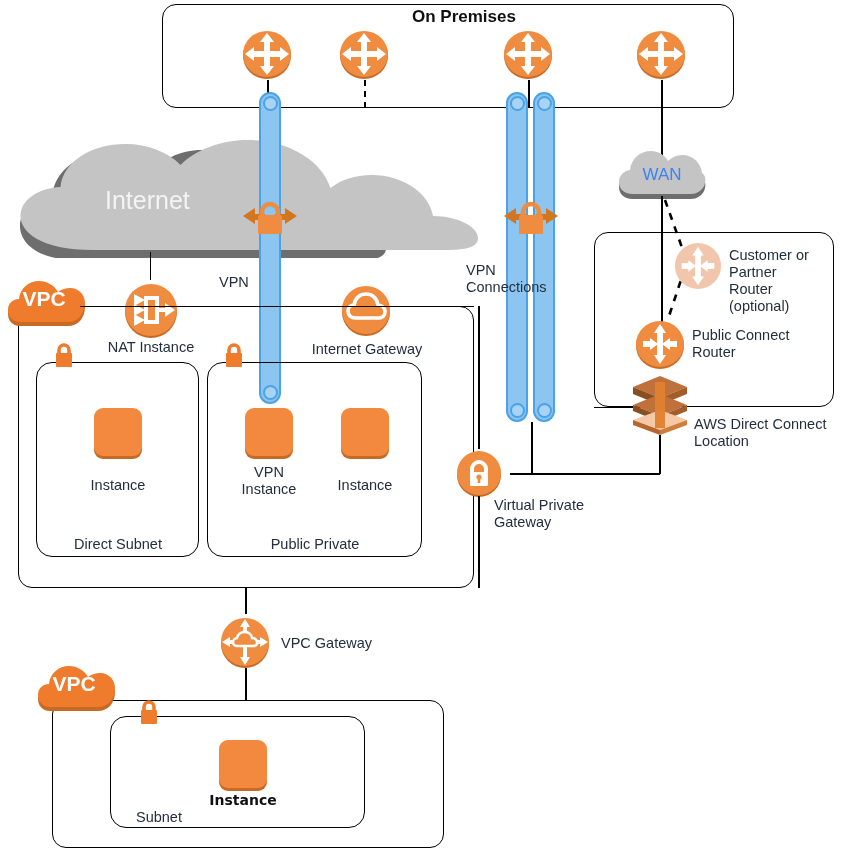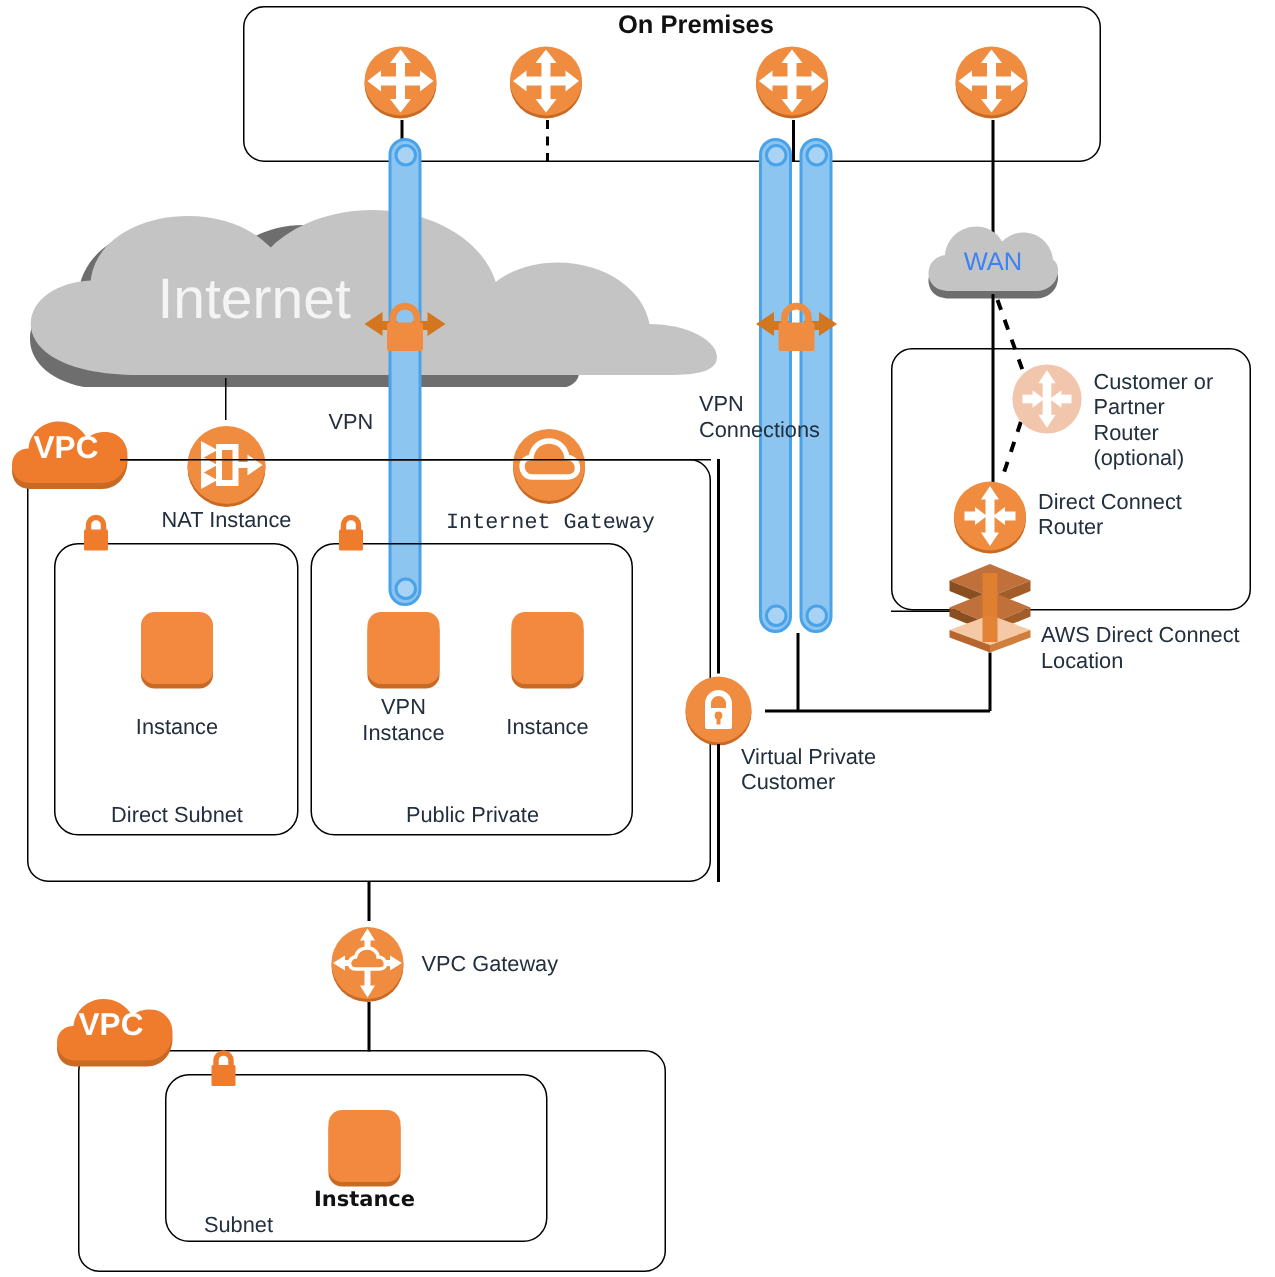--- a/index.html
+++ b/index.html
@@ -221,21 +221,21 @@
       <path d="M60,118 C18,118 2,100 2,84 C2,68 16,56 34,55 C36,30 58,12 86,12
                C104,12 120,20 130,33 C142,18 162,8 184,8 C216,8 243,28 250,56
                C258,48 270,43 283,43 C308,43 329,61 332,84
                C352,84 368,95 368,106 C368,117 354,118 340,118 Z" fill="#6e6e6e" transform="translate(0,10)"></path>
       <path d="M60,118 C18,118 2,100 2,84 C2,68 16,56 34,55 C36,30 58,12 86,12
                C104,12 120,20 130,33 C142,18 162,8 184,8 C216,8 243,28 250,56
                C258,48 270,43 283,43 C308,43 329,61 332,84
                C352,84 368,95 368,106 C368,117 354,118 340,118 Z" fill="#c4c4c4" transform="scale(1.25,1) translate(0,0)"></path>
     </svg>
   </div>
-  <div class="lbl" style="left:105px; top:183px; width:180px; font-size:38px; color:#f4f4f4; line-height:34px;">Internet</div>
+  <div class="lbl" style="left:105px; top:183px; width:180px; font-size:25px; color:#f4f4f4; line-height:34px;">Internet</div>
 
   <div class="line-v-thin" style="left:150px; top:252px; height:28px;"></div>
 
   <div class="cloud-gray" style="left:617px; top:146px; width:90px; height:56px;">
     <svg viewBox="0 0 90 56" preserveAspectRatio="none">
       <path d="M16,48 C6,48 2,42 2,36 C2,29 7,25 13,24 C14,13 23,5 34,5
                C41,5 48,9 51,15 C55,11 60,9 65,9 C76,9 84,17 85,27
                C88,29 89,33 88,37 C87,43 81,48 74,48 Z" fill="#6e6e6e" transform="translate(0,5)"></path>
       <path d="M16,48 C6,48 2,42 2,36 C2,29 7,25 13,24 C14,13 23,5 34,5
                C41,5 48,9 51,15 C55,11 60,9 65,9 C76,9 84,17 85,27
@@ -326,21 +326,21 @@
   <div class="lbl lbl-c" style="left:86px; top:339px; width:130px;">NAT Instance</div>
 
   <div class="circ-icon" style="left:340px; top:284px; width:52px; height:52px;">
     <svg viewBox="0 0 52 52">
       <circle cx="26" cy="28" r="24" fill="#c96a24"></circle>
       <circle cx="26" cy="26" r="24" fill="#ef8c3f"></circle>
       <path d="M15,34 C10,34 8,30 8,27 C8,23 11,21 14,21 C15,14 20,10 26,10
                C32,10 37,14 38,21 C42,21 45,24 45,28 C45,32 42,34 38,34 Z" fill="none" stroke="#ffffff" stroke-width="3.6"></path>
     </svg>
   </div>
-  <div class="lbl lbl-c" style="left:296px; top:341px; width:142px;font-family:Liberation Mono, monospace;">Internet Gateway</div>
+  <div class="lbl lbl-c" style="left:296px; top:341px; width:142px;">Internet Gateway</div>
 
   <div class="line-h-thin" style="left:80px; top:306px; width:394px;"></div>
 
   <div class="rbox-sub" style="left:36px; top:362px; width:163px; height:195px;"></div>
   <div class="lock-sm" style="left:53px; top:341px;">
     <svg viewBox="0 0 22 28">
       <path d="M6,13 L6,9 A5,5 0 0 1 16,9 L16,13" stroke="#ef7b2d" stroke-width="3.6" fill="none"></path>
       <rect x="3" y="12" width="16" height="14" rx="1" fill="#ef7b2d"></rect>
     </svg>
   </div>
@@ -366,21 +366,21 @@
     <svg viewBox="0 0 48 48">
       <circle cx="24" cy="26" r="22" fill="#c96a24"></circle>
       <circle cx="24" cy="24" r="22" fill="#ef8c3f"></circle>
       <path d="M17,24 L17,20 A7,7 0 0 1 31,20 L31,24" stroke="#ffffff" stroke-width="4" fill="none"></path>
       <rect x="15" y="23" width="18" height="14" rx="1.5" fill="#ffffff"></rect>
       <circle cx="24" cy="28" r="2.6" fill="#ef8c3f"></circle>
       <rect x="22.7" y="28" width="2.6" height="6" fill="#ef8c3f"></rect>
     </svg>
   </div>
   <div class="lbl" style="left:494px; top:497px; width:130px;">Virtual Private
-Customer</div>
+Gateway</div>
 
   <div class="line-v" style="left:478px; top:306px; height:143px;"></div>
   <div class="line-v" style="left:478px; top:496px; height:92px;"></div>
 
   <div class="line-h" style="left:510px; top:473px; width:150px;"></div>
   <div class="line-v" style="left:531px; top:422px; height:52px;"></div>
   <div class="line-v" style="left:659px; top:435px; height:39px;"></div>
 
   <div class="rbox" style="left:594px; top:232px; width:240px; height:175px;"></div>
 
@@ -411,21 +411,21 @@
         <rect x="23" y="12" width="6" height="28"></rect>
         <polygon points="26,6 32,15 20,15"></polygon>
         <polygon points="26,46 32,37 20,37"></polygon>
         <rect x="9" y="23" width="10" height="6"></rect>
         <polygon points="24,26 16,32 16,20"></polygon>
         <rect x="33" y="23" width="10" height="6"></rect>
         <polygon points="28,26 36,32 36,20"></polygon>
       </g>
     </svg>
   </div>
-  <div class="lbl" style="left:692px; top:327px; width:130px;">Direct Connect
+  <div class="lbl" style="left:692px; top:327px; width:130px;">Public Connect
 Router</div>
 
   <div class="line-h-thin" style="left:594px; top:407px; width:66px;"></div>
 
   <div class="dx-stack" style="left:629px; top:374px;">
     <svg viewBox="0 0 62 62">
 
       <polygon points="31,2 58,13 31,24 4,13" fill="#c0703a"></polygon>
       <polygon points="4,13 31,24 31,31 4,20" fill="#8a4f20"></polygon>
       <polygon points="58,13 31,24 31,31 58,20" fill="#a35d28"></polygon>

